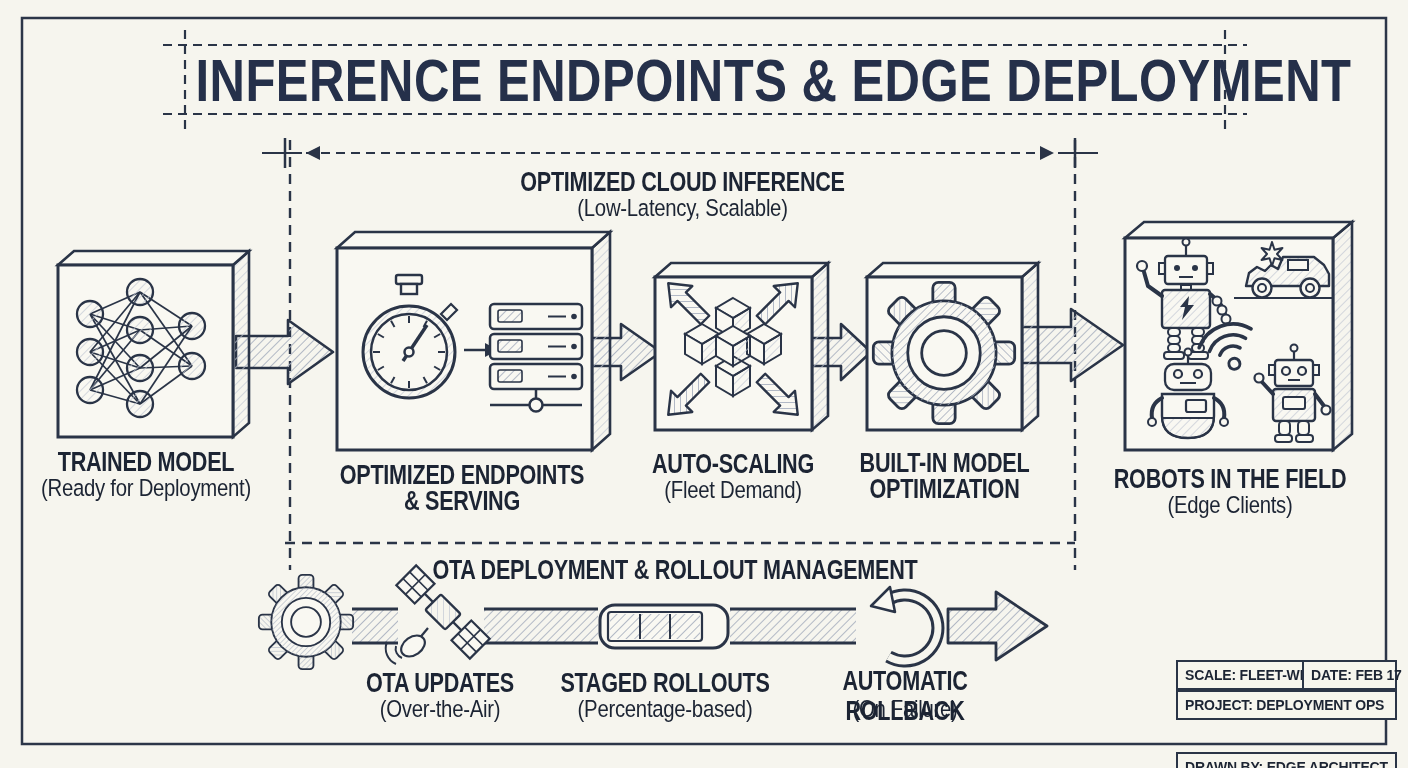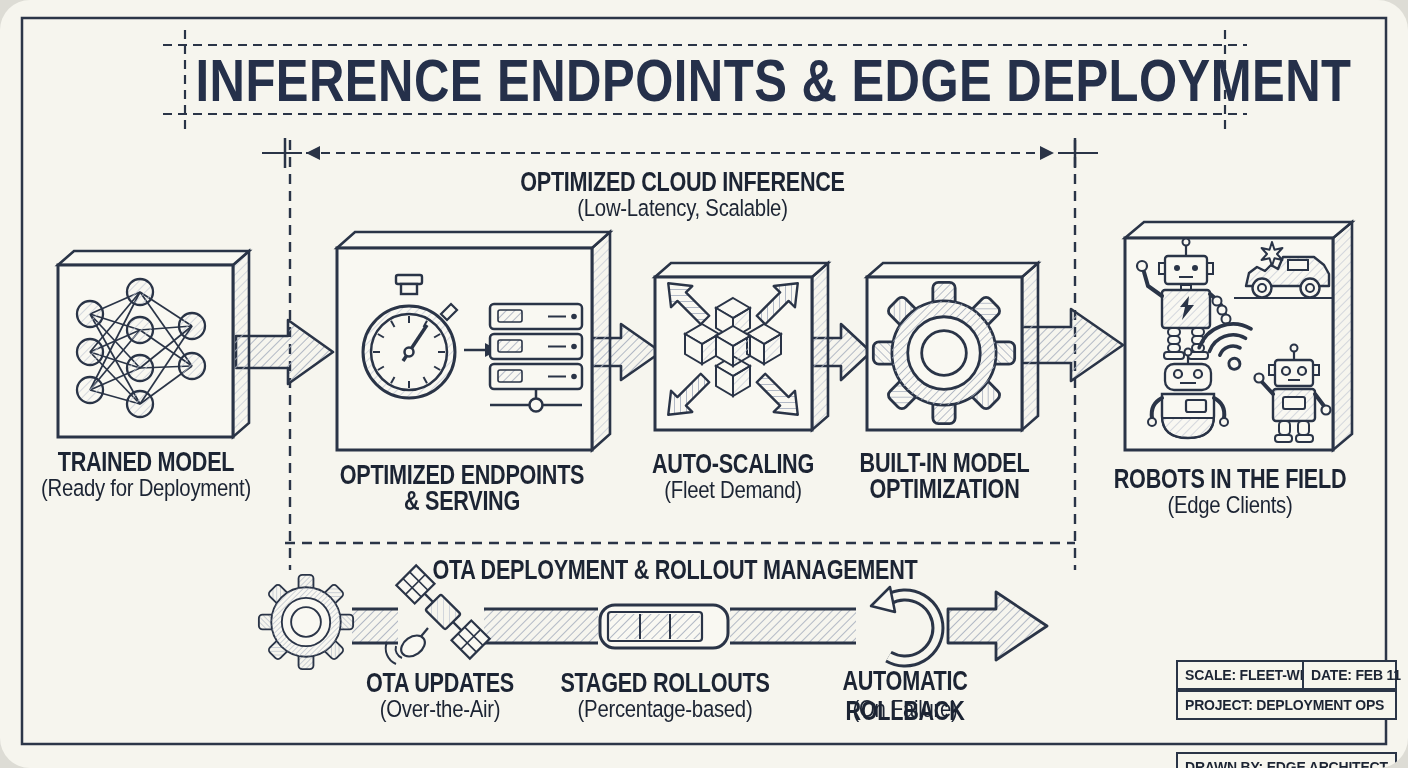--- a/index.html
+++ b/index.html
@@ -1,20 +1,19 @@
 <!DOCTYPE html>
 <html><head>
 <meta charset="utf-8">
 <style>
   html,body{margin:0;padding:0;background:#dddcd5;}
   #canvas{
     position:relative;width:1408px;height:768px;overflow:hidden;
     background:#f6f5ee;
     font-family:"Liberation Sans", sans-serif;
-    border-radius:30px;
   }
   svg{position:absolute;left:0;top:0;}
   .lbl{position:absolute;text-align:center;color:#1c2433;line-height:1.08;}
   .b{font-weight:700;transform:scale(0.94,1.18);transform-origin:50% 50%;letter-spacing:-0.3px;}
   .s{font-weight:400;transform:scale(0.97,1.1);transform-origin:50% 50%;letter-spacing:-0.3px;}
   .ttl{font-weight:700;color:#25304a;transform:scale(0.98,1.2);transform-origin:50% 50%;letter-spacing:0.5px;white-space:nowrap;}
   .tb{
     position:absolute;border:2px solid #2a3447;color:#1c2433;
     font-size:14px;font-weight:700;text-align:left;padding-left:7px;
     display:flex;align-items:center;letter-spacing:-0.2px;background:#f6f5ee;
@@ -390,18 +389,18 @@
 <div class="lbl s" style="left:335px;width:210px;top:698px;font-size:21px;">(Over-the-Air)</div>
 
 <div class="lbl b" style="left:545px;width:240px;top:671px;font-size:23px;">STAGED ROLLOUTS</div>
 <div class="lbl s" style="left:545px;width:240px;top:698px;font-size:21px;">(Percentage-based)</div>
 
 <div class="lbl b" style="left:780px;width:250px;top:671px;font-size:23px;">AUTOMATIC ROLLBACK</div>
 <div class="lbl s" style="left:780px;width:250px;top:698px;font-size:21px;">(On Failure)</div>
 
 <div>
   <div class="tb" style="left:1176px;top:660px;width:122px;height:26px;">SCALE: FLEET-WIDE</div>
-  <div class="tb" style="left:1302px;top:660px;width:84px;height:26px;">DATE: FEB 11</div>
+  <div class="tb" style="left:1302px;top:660px;width:84px;height:26px;">DATE: FEB 17</div>
   <div class="tb" style="left:1176px;top:690px;width:210px;height:26px;">PROJECT: DEPLOYMENT OPS</div>
   <div class="tb" style="left:1176px;top:752px;width:210px;height:26px;">DRAWN BY: EDGE ARCHITECT</div>
 </div>
 
 </div>
 
 </body></html>

